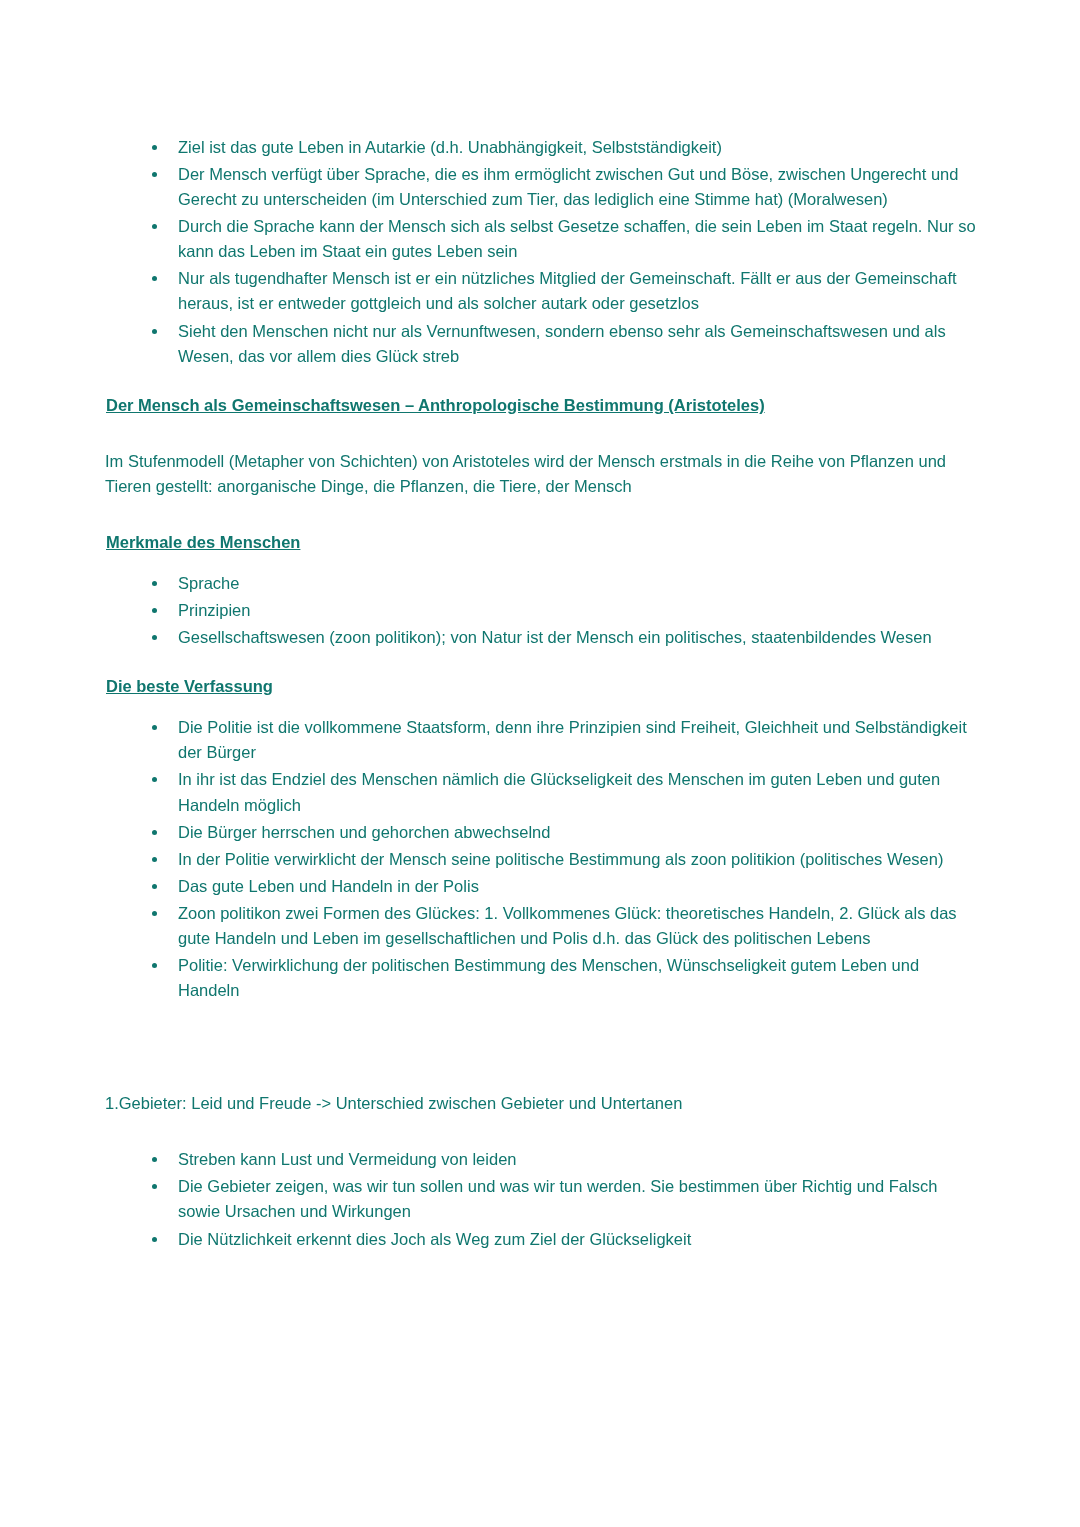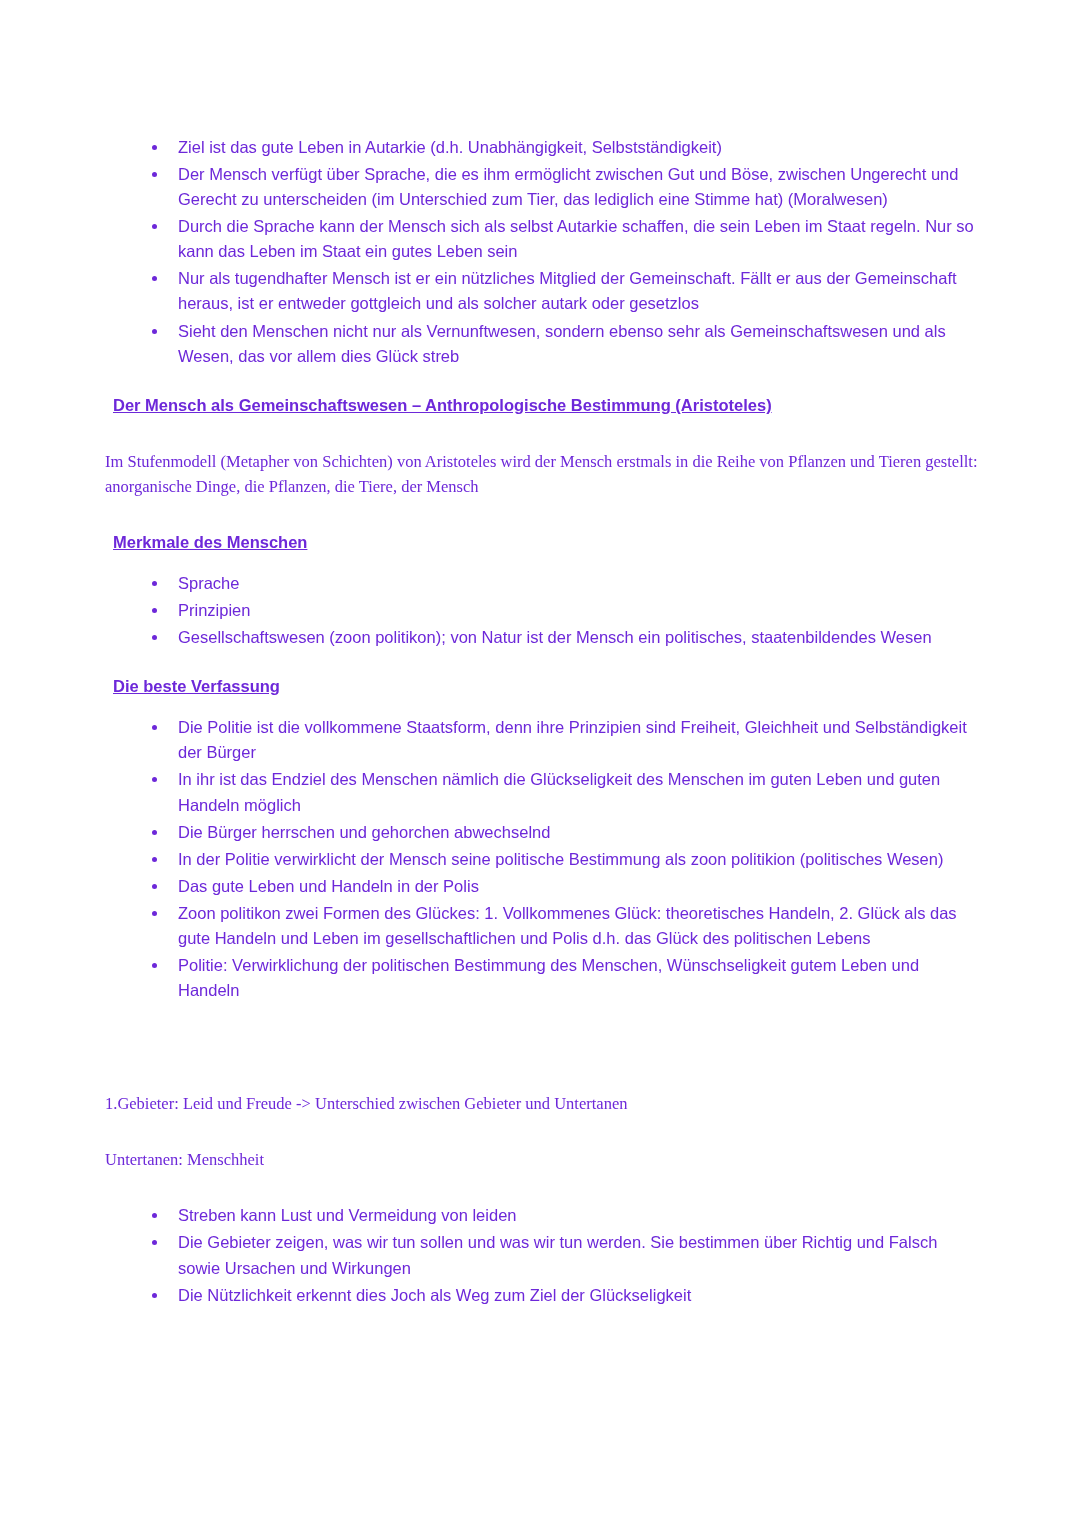--- a/index.html
+++ b/index.html
@@ -6,38 +6,37 @@
       margin: 0;
       padding: 0;
       background: #ffffff;
     }
     .page {
       width: 1080px;
       min-height: 1527px;
       box-sizing: border-box;
       background: #ffffff;
       padding: 122px 100px 60px 105px;
-      color: #6d28d9;
+      color: #0f766e;
       font-family: "Liberation Sans", sans-serif;
       font-size: 16.5px;
       line-height: 1.52;
     }
     .doc-content {
       width: 100%;
     }
     h2.section-heading {
       font-size: 16.5px;
       font-weight: bold;
       text-decoration: underline;
-      margin: 24px 0 16px 8px;
+      margin: 24px 0 16px 1px;
       line-height: 1.52;
     }
     p.paragraph {
       margin: 31px 0;
-      font-family: Liberation Serif, serif;
     }
     ul.bullet-list {
       margin: 13px 0 15px 0;
       padding-left: 64px;
       list-style-type: disc;
     }
     ul.bullet-list li {
       padding-left: 9px;
       margin-bottom: 2px;
     }
@@ -46,21 +45,21 @@
     }
   </style>
 </head>
 <body>
 
 <div class="page">
   <div class="doc-content">
       <ul class="bullet-list">
         <li>Ziel ist das gute Leben in Autarkie (d.h. Unabhängigkeit, Selbstständigkeit)</li>
         <li>Der Mensch verfügt über Sprache, die es ihm ermöglicht zwischen Gut und Böse, zwischen Ungerecht und Gerecht zu unterscheiden (im Unterschied zum Tier, das lediglich eine Stimme hat) (Moralwesen)</li>
-        <li>Durch die Sprache kann der Mensch sich als selbst Autarkie schaffen, die sein Leben im Staat regeln. Nur so kann das Leben im Staat ein gutes Leben sein</li>
+        <li>Durch die Sprache kann der Mensch sich als selbst Gesetze schaffen, die sein Leben im Staat regeln. Nur so kann das Leben im Staat ein gutes Leben sein</li>
         <li>Nur als tugendhafter Mensch ist er ein nützliches Mitglied der Gemeinschaft. Fällt er aus der Gemeinschaft heraus, ist er entweder gottgleich und als solcher autark oder gesetzlos</li>
         <li>Sieht den Menschen nicht nur als Vernunftwesen, sondern ebenso sehr als Gemeinschaftswesen und als Wesen, das vor allem dies Glück streb</li>
       </ul>
       <h2 class="section-heading">Der Mensch als Gemeinschaftswesen – Anthropologische Bestimmung (Aristoteles)</h2>
       <p class="paragraph">Im Stufenmodell (Metapher von Schichten) von Aristoteles wird der Mensch erstmals in die Reihe von Pflanzen und Tieren gestellt: anorganische Dinge, die Pflanzen, die Tiere, der Mensch</p>
       <h2 class="section-heading">Merkmale des Menschen</h2>
       <ul class="bullet-list">
         <li>Sprache</li>
         <li>Prinzipien</li>
         <li>Gesellschaftswesen (zoon politikon); von Natur ist der Mensch ein politisches, staatenbildendes Wesen</li>
@@ -70,20 +69,19 @@
         <li>Die Politie ist die vollkommene Staatsform, denn ihre Prinzipien sind Freiheit, Gleichheit und Selbständigkeit der Bürger</li>
         <li>In ihr ist das Endziel des Menschen nämlich die Glückseligkeit des Menschen im guten Leben und guten Handeln möglich</li>
         <li>Die Bürger herrschen und gehorchen abwechselnd</li>
         <li>In der Politie verwirklicht der Mensch seine politische Bestimmung als zoon politikion (politisches Wesen)</li>
         <li>Das gute Leben und Handeln in der Polis</li>
         <li>Zoon politikon zwei Formen des Glückes: 1. Vollkommenes Glück: theoretisches Handeln, 2. Glück als das gute Handeln und Leben im gesellschaftlichen und Polis d.h. das Glück des politischen Lebens</li>
         <li>Politie: Verwirklichung der politischen Bestimmung des Menschen, Wünschseligkeit gutem Leben und Handeln</li>
       </ul>
       <div class="spacer"></div>
       <p class="paragraph">1.Gebieter: Leid und Freude -&gt; Unterschied zwischen Gebieter und Untertanen</p>
-      <p class="paragraph">Untertanen: Menschheit</p>
       <ul class="bullet-list">
         <li>Streben kann Lust und Vermeidung von leiden</li>
         <li>Die Gebieter zeigen, was wir tun sollen und was wir tun werden. Sie bestimmen über Richtig und Falsch sowie Ursachen und Wirkungen</li>
         <li>Die Nützlichkeit erkennt dies Joch als Weg zum Ziel der Glückseligkeit</li>
       </ul>
     </div>
 </div>
 
 </body></html>

